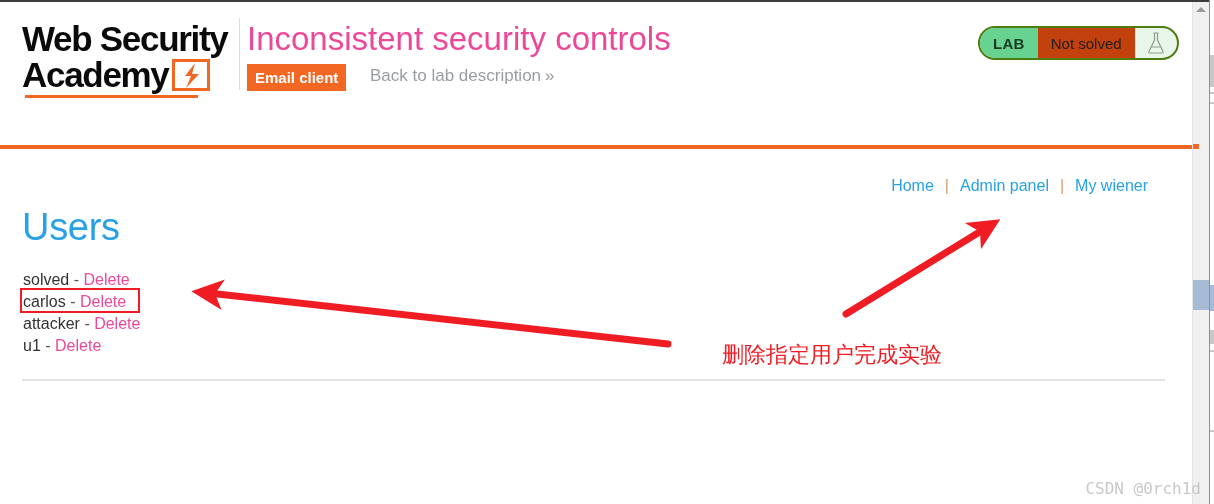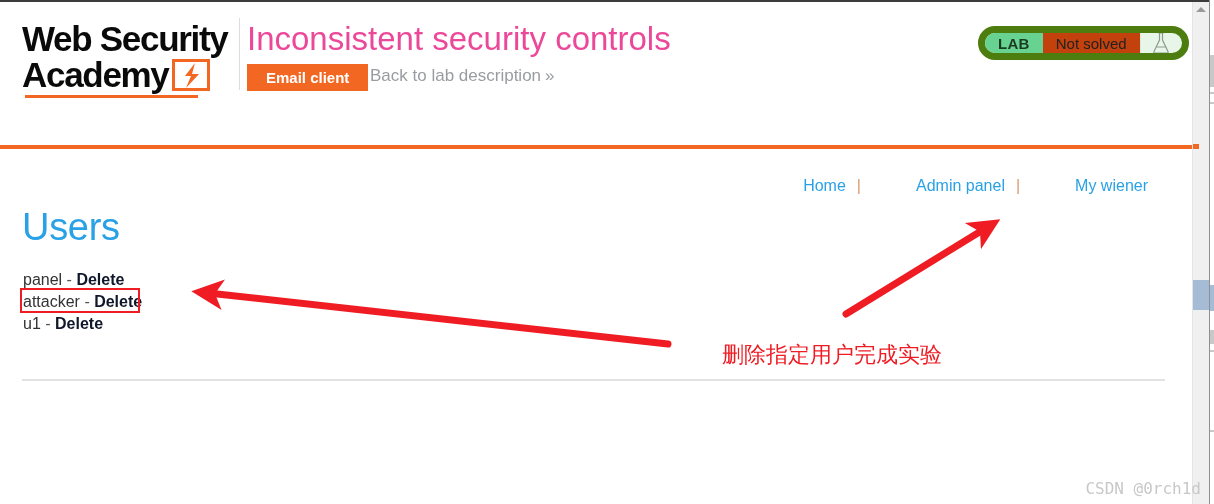--- a/index.html
+++ b/index.html
@@ -117,21 +117,21 @@
     position: absolute;
     left: 247px; top: 16px;
     font-size: 33px;
     color: #ec4899;
     white-space: nowrap;
   }
   .email-client-btn {
     position: absolute;
     left: 247px; top: 60px;
     height: 27px;
-    padding: 0 19px;
+    padding: 0 8px;
     background: #f26722;
     color: #ffffff;
     font-size: 15px;
     font-weight: bold;
     line-height: 27px;
     border: none;
     cursor: pointer;
     font-family: "Liberation Sans", sans-serif;
   }
   .back-link {
@@ -148,21 +148,21 @@
   
   .lab-status {
     position: absolute;
     left: 978px; top: 22px;
     height: 34px;
     display: flex;
     align-items: stretch;
     border-radius: 17px;
     overflow: hidden;
     background: #e8f6ea;
-    border: 7px solid #4d7c0f;
+    border: 2px solid #4d7c0f;
   }
   .lab-tag {
     background: #68d391;
     color: #1b3a22;
     font-weight: bold;
     font-size: 15px;
     padding: 0 13px;
     display: flex;
     align-items: center;
     letter-spacing: 0.3px;
@@ -201,21 +201,20 @@
   .topnav {
     position: absolute;
     right: 44px; top: 28px;
     font-size: 16px;
     white-space: nowrap;
   }
   .topnav a {
     color: #29a1e6;
     text-decoration: none;
     cursor: pointer;
-    margin-left: 44px;
   }
   .topnav .sep {
     color: #d79a6d;
     margin: 0 11px;
   }
   .users-title {
     position: absolute;
     left: 22px; top: 57px;
     font-size: 38px;
     color: #29a1e6;
@@ -226,24 +225,23 @@
   .user-list {
     position: absolute;
     left: 23px; top: 120px;
     font-size: 16px;
     color: #333333;
     line-height: 22px;
   }
   .user-row { white-space: nowrap; height: 22px; }
   .user-row .dash { color: #555; }
   .user-row a {
-    color: #0f172a;
+    color: #ec4899;
     text-decoration: none;
     cursor: pointer;
-    font-weight: bold;
   }
   .hr-bottom {
     position: absolute;
     left: 22px; top: 230px;
     width: 1143px; height: 2px;
     background: #e2e2e2;
   }
 
   
   .annot-svg {
@@ -324,21 +322,26 @@
     <div class="content">
 
       <div class="topnav">
         <a>Home</a><span class="sep">|</span><a>Admin panel</a><span class="sep">|</span><a>My wiener</a>
       </div>
 
       <h1 class="users-title">Users</h1>
 
       <div class="user-list">
         <div class="user-row">
-          <span>panel</span>
+          <span>solved</span>
+          <span class="dash">-</span>
+          <a>Delete</a>
+        </div>
+        <div class="user-row">
+          <span>carlos</span>
           <span class="dash">-</span>
           <a>Delete</a>
         </div>
         <div class="user-row">
           <span>attacker</span>
           <span class="dash">-</span>
           <a>Delete</a>
         </div>
         <div class="user-row">
           <span>u1</span>

